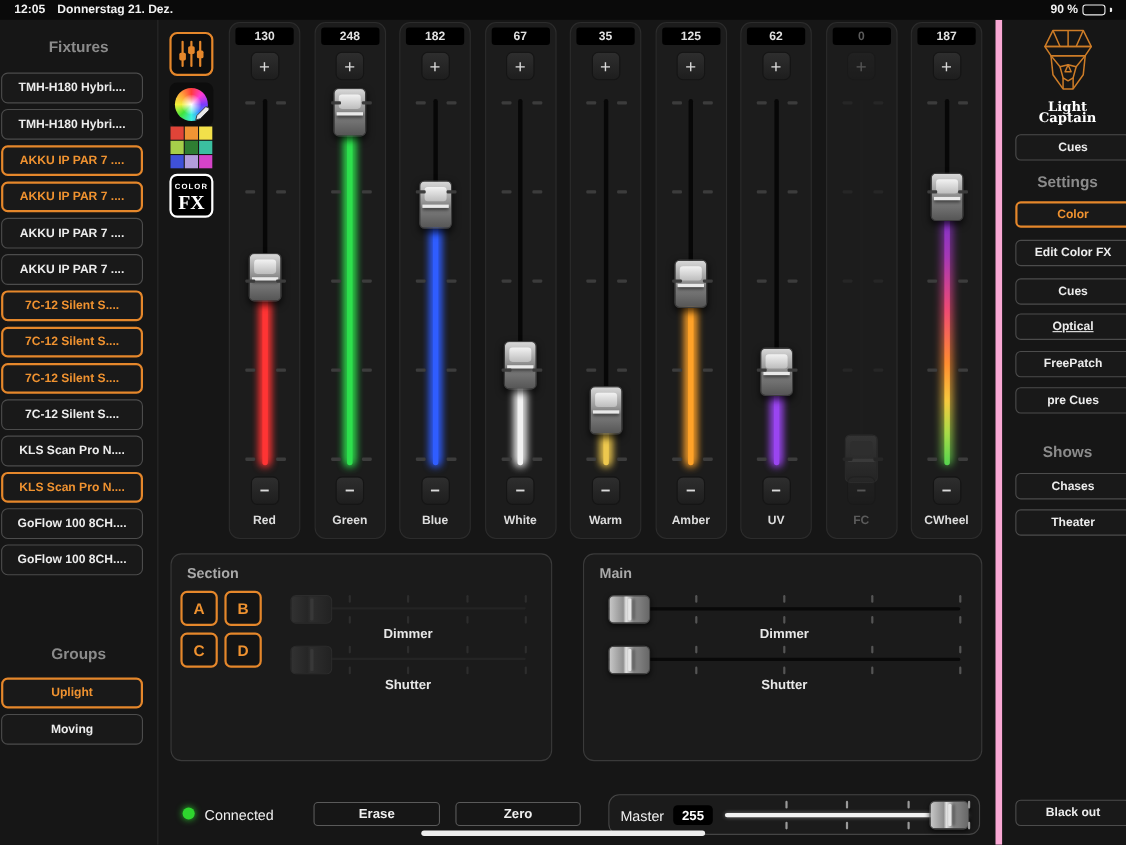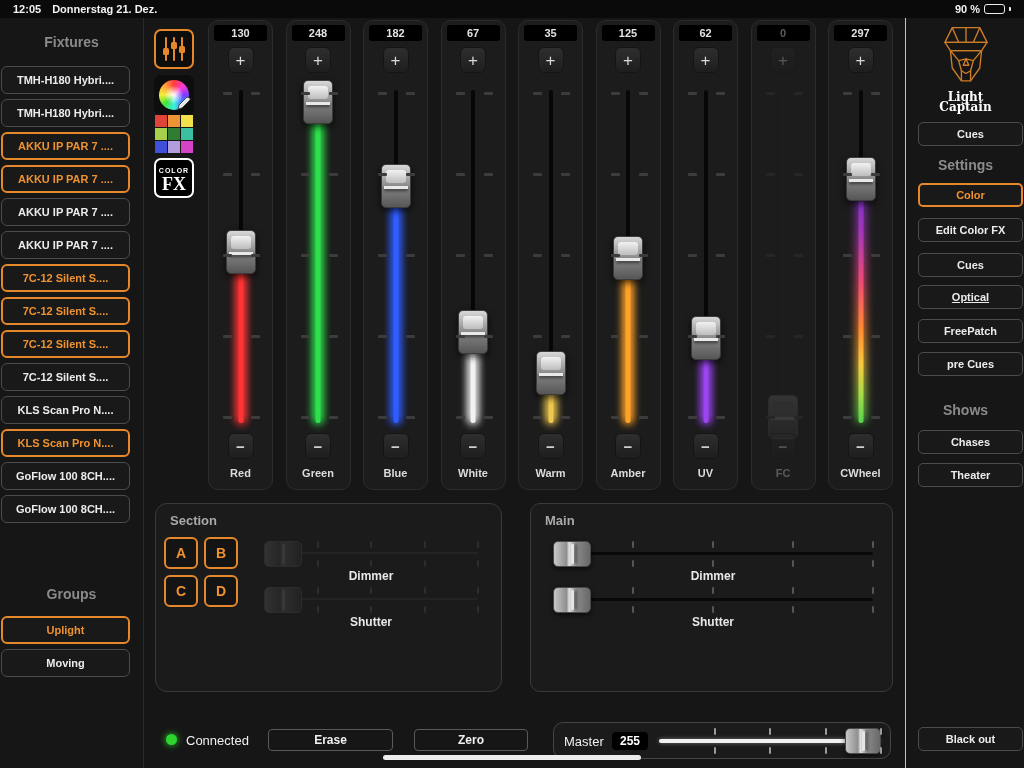--- a/index.html
+++ b/index.html
@@ -57,21 +57,21 @@
   .channel.disabled .ch-plus,.channel.disabled .ch-minus{opacity:.3;}
   .channel.disabled .track{background:#1d1d1d;}
   .channel.disabled .ch-label{color:#5b5b5b;}
   .channel.disabled .tick{background:#262626;}
   .channel.disabled .knob{background:linear-gradient(#343434,#242424);border-color:#2b2b2b;box-shadow:none;top:302px;}
   .channel.disabled .knob::before{background:#2e2e2e;}
   .channel.disabled .knob::after{background:#3a3a3a;box-shadow:none;}
 
   
   .lower-panel{position:absolute;top:503px;height:189px;border:1px solid #3a3a3a;border-radius:10px;background:#1b1b1b;}
-  #section-panel{left:155px;width:347px;border-radius:12px;}
+  #section-panel{left:155px;width:347px;}
   #main-panel{left:530px;width:363px;}
   .lp-title{position:absolute;left:14px;top:9px;font-size:13px;font-weight:700;color:#a9a9a9;}
   .abcd{position:absolute;left:8px;top:33px;display:grid;grid-template-columns:34px 34px;grid-template-rows:32px 32px;gap:6px;}
   .abcd button{background:#141414;border:2px solid #e5872b;border-radius:6px;color:#ef9230;font-size:14px;font-weight:700;cursor:pointer;font-family:inherit;}
   .hs{position:absolute;height:26px;}
   .hs-track{position:absolute;top:11px;left:0;right:0;height:3px;background:#090909;border-radius:2px;}
   .hs.dim .hs-track{background:#242424;height:2px;}
   .htick{position:absolute;width:2px;height:7px;border-radius:1px;}
   .hs .htick{background:#555;} .hs.dim .htick{background:#2d2d2d;} .hs.master .htick{background:#9a9a9a;}
   .htick.t{top:0;} .htick.b{bottom:0;}
@@ -81,32 +81,32 @@
   .hs.dim .hs-knob::after{background:#383838;box-shadow:none;}
   .hs-label{position:absolute;left:0;right:0;text-align:center;font-size:12px;font-weight:700;color:#e8e8e8;}
   .sec-hs{left:108px;width:214px;}
   .main-hs{left:22px;width:320px;}
   .hs1{top:37px;} .hlab1{top:65px;} .hs2{top:83px;} .hlab2{top:111px;}
 
   
   .connected-dot{position:absolute;left:166px;top:734px;width:11px;height:11px;border-radius:50%;background:#2ed52e;box-shadow:0 0 7px #2ed52e;}
   .connected-label{position:absolute;left:186px;top:733px;font-size:13px;color:#f0f0f0;}
   .bb-btn{position:absolute;top:729px;height:22px;background:#161616;border:1px solid #5a5a5a;border-radius:4px;color:#f0f0f0;font-size:12px;font-weight:700;cursor:pointer;font-family:inherit;}
-  #erase-btn{left:268px;width:125px;}
+  #erase-btn{left:285px;width:115px;}
   #zero-btn{left:414px;width:114px;}
   .master-panel{position:absolute;left:553px;top:722px;width:338px;height:37px;border:1px solid #454545;border-radius:10px;background:#1b1b1b;}
   .master-label{position:absolute;left:10px;top:11px;font-size:13px;color:#f0f0f0;}
   .master-value{position:absolute;left:58px;top:9px;width:36px;height:18px;background:#000;border-radius:4px;color:#fff;font-size:12px;font-weight:700;text-align:center;line-height:18px;}
   .hs.master{left:105px;top:5px;width:222px;}
   .hs.master .hs-track{background:#f2f2f2;height:4px;box-shadow:0 0 4px rgba(255,255,255,.4);}
   .hs.master .hs-knob{left:auto;right:0;width:36px;}
   .home-indicator{position:absolute;left:383px;top:755px;width:258px;height:5px;background:#ededed;border-radius:3px;}
 
   
-  .right-sidebar{position:absolute;top:18px;left:905px;right:0;bottom:0;border-left:1px solid #f9a8d4;}
+  .right-sidebar{position:absolute;top:18px;left:905px;right:0;bottom:0;border-left:6px solid #f9a8d4;}
   .rs-btn{position:absolute;left:12px;width:105px;height:24px;background:#191919;border:1px solid #4c4c4c;border-radius:5px;color:#ececec;font-size:11px;font-weight:700;cursor:pointer;font-family:inherit;}
   .rs-btn.active{border:2px solid #e5872b;color:#ef9230;}
   .rs-title{position:absolute;left:0;width:119px;text-align:center;color:#8b8b8b;font-size:14px;font-weight:700;}
   #menu-btn{top:104px;}
   #settings-title{top:139px;}
   #shows-title{top:384px;}
   #blackout-btn{top:709px;}
   .logo-head{position:absolute;left:27px;top:4px;}
   .logo-text{position:absolute;left:0;top:74px;width:119px;text-align:center;font-family:"DejaVu Serif",serif;font-size:12px;font-weight:700;color:#fff;line-height:10px;}
   .brand{position:absolute;left:0;top:574px;width:119px;text-align:center;color:#fff;font-size:26px;font-weight:700;letter-spacing:-.5px;}
@@ -359,21 +359,21 @@
         <div class="tick" style="top: 161px; left: 42px;"></div>
         <div class="tick" style="top: 242px; left: 14px;"></div>
         <div class="tick" style="top: 242px; left: 42px;"></div>
         <div class="tick" style="top: 323px; left: 14px;"></div>
         <div class="tick" style="top: 323px; left: 42px;"></div>
       </div>
       <button class="ch-minus"></button>
       <div class="ch-label">FC</div>
     </div>
     <div class="channel" style="left: 828px;">
-      <div class="ch-value">297</div>
+      <div class="ch-value">187</div>
       <button class="ch-plus"></button>
       <div class="ch-fader">
         <div class="track"></div>
         <div class="glow-halo" style="top: 86.4px; height: 243.6px; background: linear-gradient(rgb(111, 47, 212) 0%, rgb(164, 56, 182) 22%, rgb(238, 74, 116) 42%, rgb(255, 140, 48) 62%, rgb(247, 201, 62) 76%, rgb(168, 220, 72) 88%, rgb(85, 212, 78) 100%);"></div>
         <div class="glow" style="top: 86.4px; height: 243.6px; background: linear-gradient(rgb(111, 47, 212) 0%, rgb(164, 56, 182) 22%, rgb(238, 74, 116) 42%, rgb(255, 140, 48) 62%, rgb(247, 201, 62) 76%, rgb(168, 220, 72) 88%, rgb(85, 212, 78) 100%);"></div>
         <div class="knob" style="top: 64.4px;"></div>
         <div class="tick" style="top: -1px; left: 14px;"></div>
         <div class="tick" style="top: -1px; left: 42px;"></div>
         <div class="tick" style="top: 80px; left: 14px;"></div>
         <div class="tick" style="top: 80px; left: 42px;"></div>

